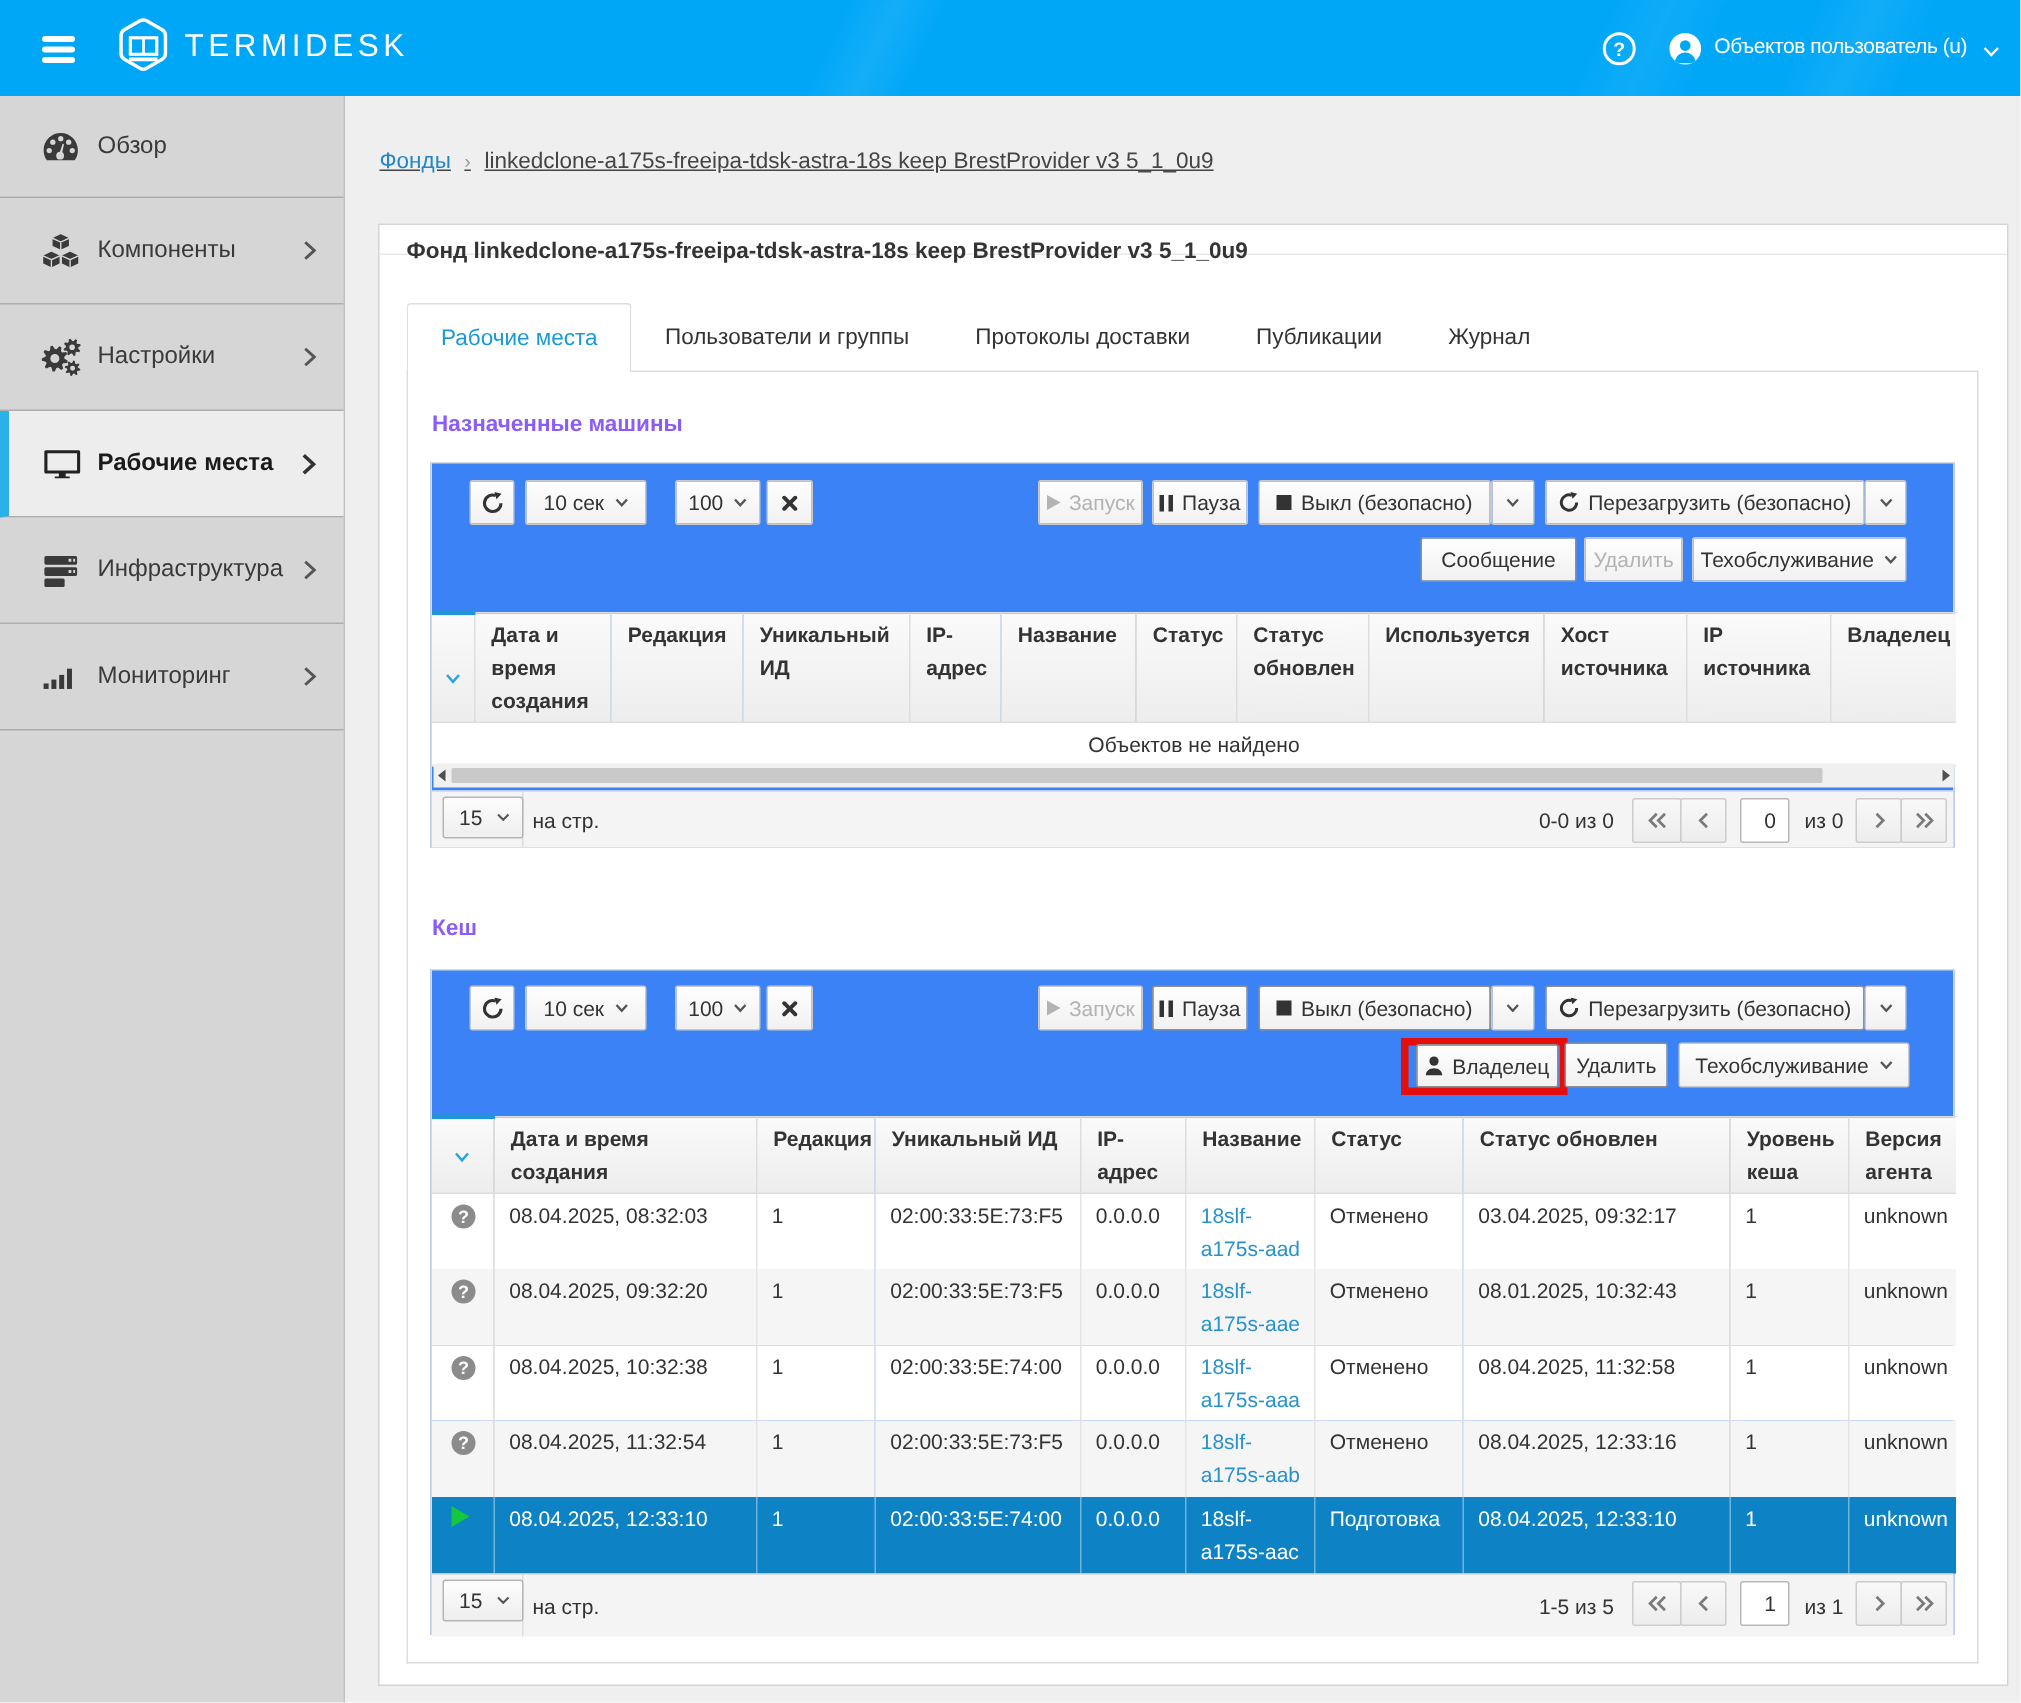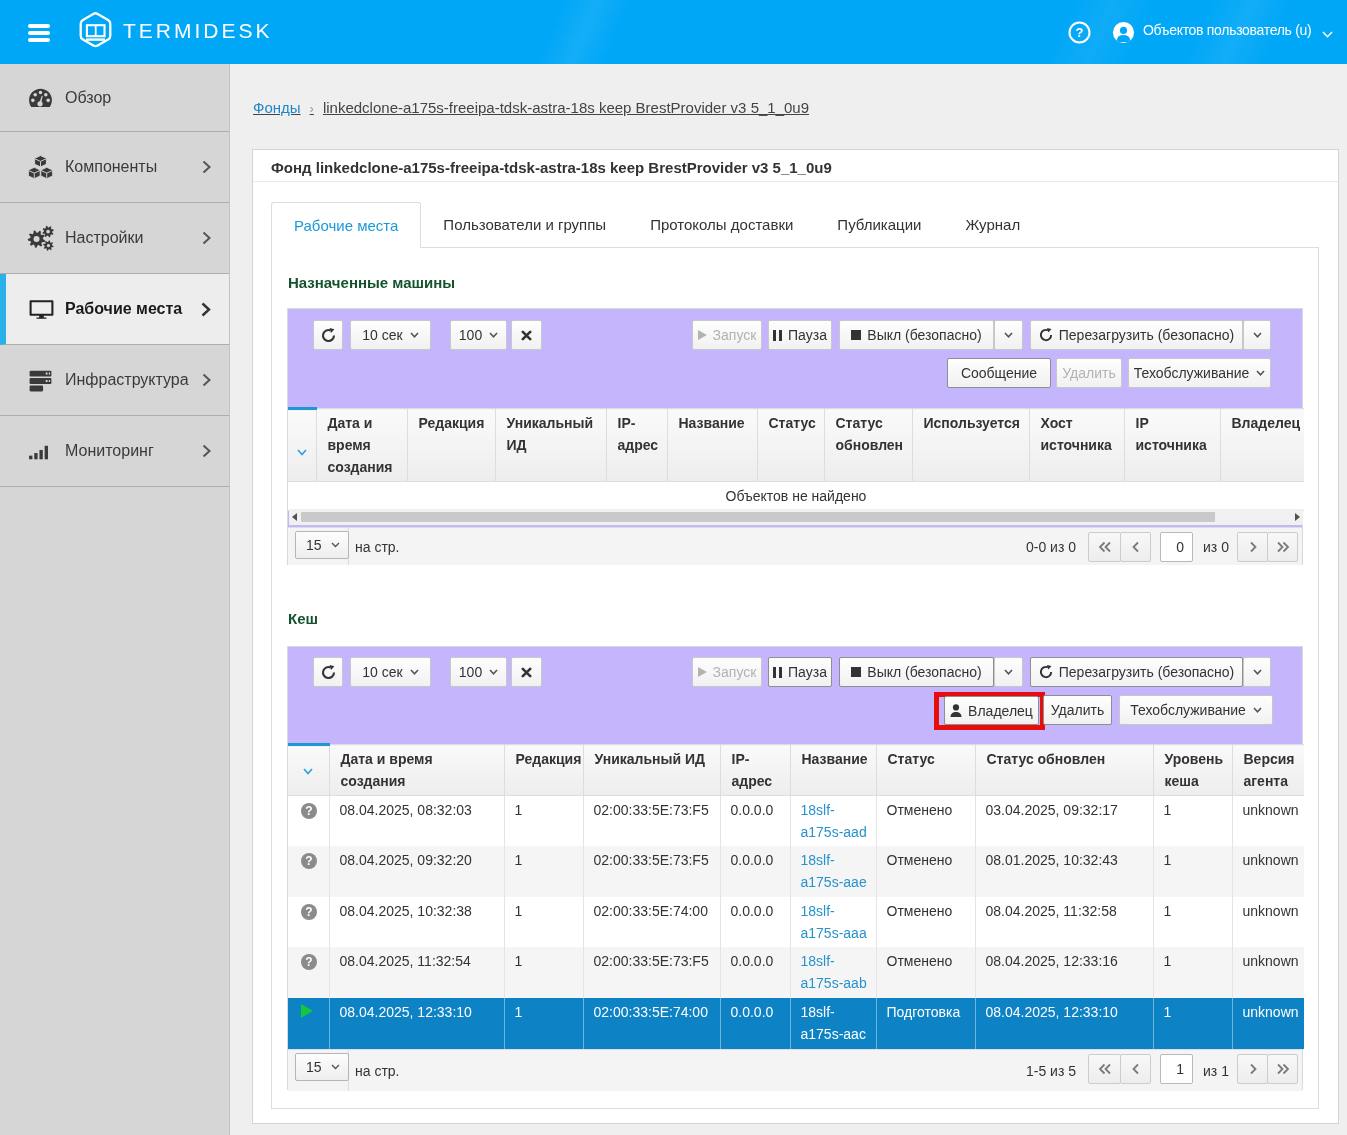--- a/index.html
+++ b/index.html
@@ -32,30 +32,30 @@
   .mitem.act { background:#ededed; border-left:6px solid #2ab1ea; }
   .mitem.act .mico { left:22px; }
   .mitem.act .mtx { left:59px; font-weight:bold; color:#1a1a1a; }
 
   
   #crumb { position:absolute; left:253px; top:99px; font-size:15px; color:#444;text-decoration:underline; }
   #crumb a { color:#2187c8; text-decoration:none; }
   #crumb .sep { color:#999; margin:0 9px; font-size:13px; }
 
   #card { position:absolute; left:252px; top:149px; width:1087px; height:975px; background:#fff; border:1px solid #d4d4d4; }
-  #cardhead { height:32px; line-height:35px; border-bottom:1px solid #e9e9e9; padding-left:18px; font-size:15px; font-weight:bold; color:#333; }
+  #cardhead { height:20px; line-height:35px; border-bottom:1px solid #e9e9e9; padding-left:18px; font-size:15px; font-weight:bold; color:#333; }
 
   #tabs { position:absolute; left:18px; top:52px; width:1048px; height:46px; border-bottom:1px solid #ddd; display:flex; font-size:15px; }
   .tab { line-height:45px; padding:0 22px; color:#333; }
   .tab.act { background:#fff; border:1px solid #ddd; border-bottom:none; border-radius:3px 3px 0 0; color:#199ad8; height:46px; }
 
   #tabbody { position:absolute; left:18px; top:98px; width:1048px; height:861px; border:1px solid #ddd; border-top:none; background:#fff; }
-  .sectitle { position:absolute; left:16px; font-size:15px; font-weight:bold; color:#14532d;text-align:right; }
-
-  .secbox { position:absolute; left:15px; width:1016px; border:1px solid #d9d9d9; background:#c4b5fd; }
+  .sectitle { position:absolute; left:16px; font-size:15px; font-weight:bold; color:#8b5cf6;text-align:right; }
+
+  .secbox { position:absolute; left:15px; width:1016px; border:1px solid #d9d9d9; background:#3b82f6; }
   #box1 { top:60px; height:257px; }
   #box2 { top:398px; height:444px; }
 
   
   .btn { position:absolute; height:30px; background:linear-gradient(#fefefe,#f1f1f1); border:1px solid #c8c8c8; border-radius:2px;
          font-size:14px; color:#333; display:flex; align-items:center; justify-content:center; white-space:nowrap; }
   .btn.dis { color:#b3b3b3; }
   .btn.dk { border-color:#8f8f8f; }
   .car { display:inline-block; margin-left:7px; width:9px; height:6px; }
   .ip { width:0; height:0; border-left:9px solid #444; border-top:5.5px solid transparent; border-bottom:5.5px solid transparent; margin-right:6px; }

